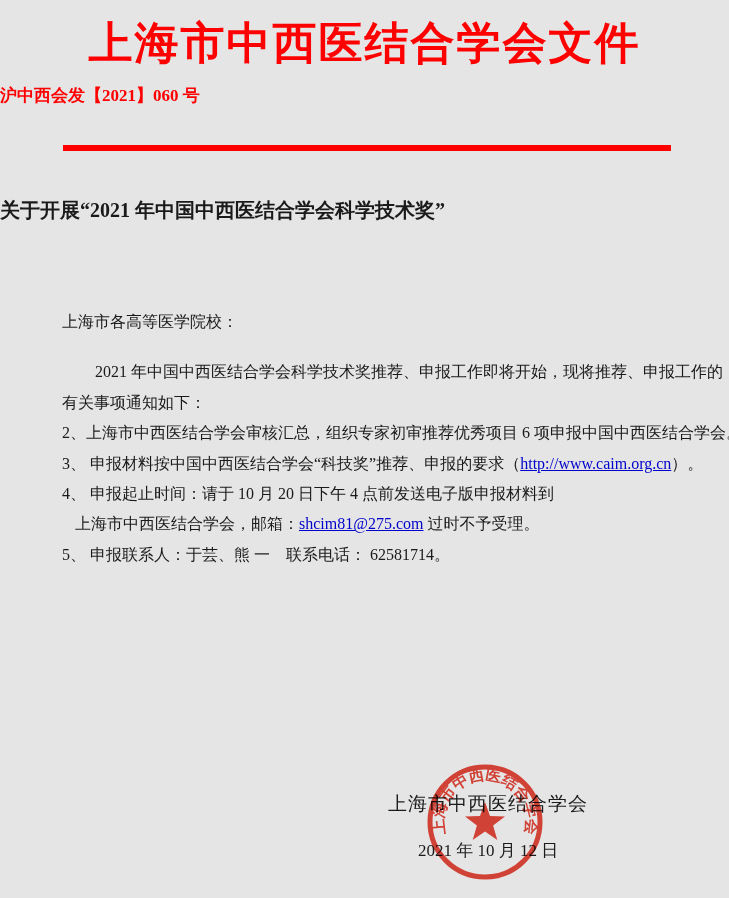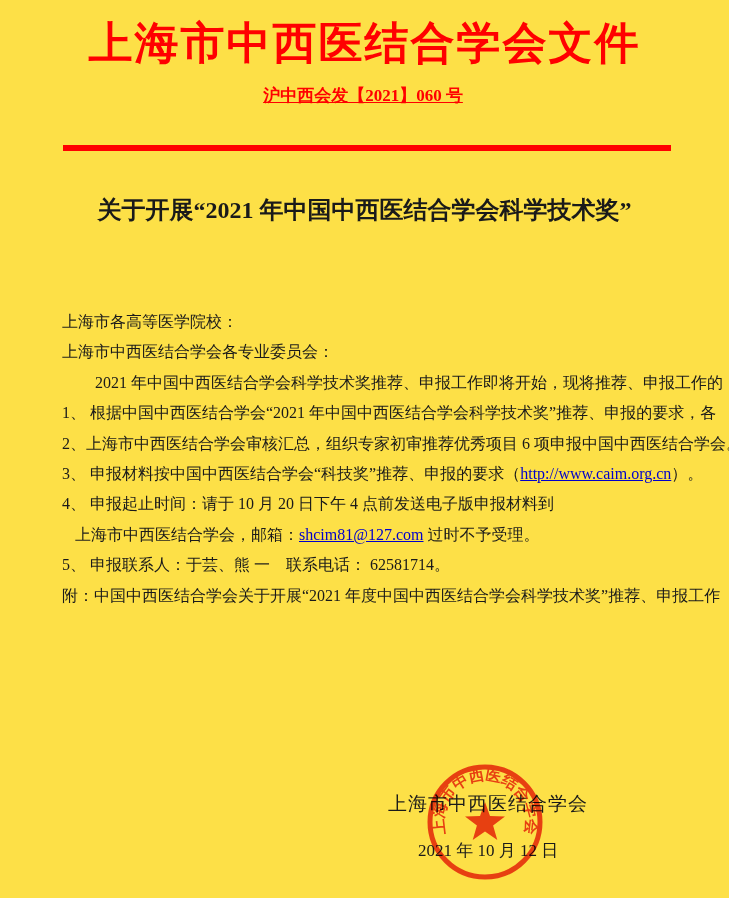--- a/index.html
+++ b/index.html
@@ -5,61 +5,58 @@
   :root{
     --accent:#ff0000;
     --seal:#e8392b;
     --link:#0000cc;
     --ink:#1a1a1a;
   }
   html,body{margin:0;padding:0;background:#ffffff;}
   .page{
     position:relative;
     width:729px;height:898px;
-    background:#fde047;
+    background:#e5e5e5;
     overflow:hidden;
     font-family:"Liberation Serif","DejaVu Serif",serif;
     color:var(--ink);
   }
   .org-title{
     position:absolute;top:14px;left:0;right:0;
     text-align:center;
     color:var(--accent);
     font-size:44px;font-weight:bold;
     letter-spacing:2px;
     white-space:nowrap;
   }
   .doc-number{
     position:absolute;top:84px;left:0;right:3px;
-    text-align:center;
     color:var(--accent);
     font-size:17px;font-weight:bold;
     white-space:nowrap;
-    text-decoration:underline;
   }
   .red-rule{
     position:absolute;top:145px;left:63px;
     width:608px;height:6px;
     background:var(--accent);
   }
   .notice-title{
     position:absolute;top:189px;left:0;right:0;
-    text-align:center;
-    font-size:24px;font-weight:bold;
+    font-size:20px;font-weight:bold;
     line-height:42px;
     white-space:nowrap;
   }
   .body-text{
     position:absolute;top:307px;left:62px;width:612px;
     font-size:16px;
     line-height:30.4px;
   }
   .body-text .line{white-space:nowrap;}
   .body-text .indent-1{padding-left:13px;}
-  .body-text .indent-2{padding-left:33px;}
+  .body-text .indent-2{padding-left:33px;margin-top:20px;}
   .body-text a{
     color:var(--link);
     text-decoration:underline;
     font-family:"Liberation Serif","DejaVu Serif",serif;
   }
   .signature-block{
     position:absolute;top:791px;left:388px;width:200px;
     text-align:center;
   }
   .signature-org{
@@ -96,29 +93,27 @@
   <div class="doc-number">沪中西会发【2021】060 号</div>
 
   <div class="red-rule"></div>
 
   <div class="notice-title">
     <div>关于开展“2021 年中国中西医结合学会科学技术奖”</div>
   </div>
 
   <div class="body-text" id="body-text">
       <div class="line"><span>上海市各高等医学院校：</span></div>
-      <div class="line"><span>上海市中西医结合学会各专业委员会：</span></div>
       <div class="line indent-2"><span>2021 年中国中西医结合学会科学技术奖推荐、申报工作即将开始，现将推荐、申报工作的</span></div>
-      <div class="line"><span>1、 根据中国中西医结合学会“2021 年中国中西医结合学会科学技术奖”推荐、申报的要求，各</span></div>
+      <div class="line"><span>有关事项通知如下：</span></div>
       <div class="line"><span>2、上海市中西医结合学会审核汇总，组织专家初审推荐优秀项目 6 项申报中国中西医结合学会。</span></div>
       <div class="line"><span>3、 申报材料按中国中西医结合学会“科技奖”推荐、申报的要求（</span><a href="#">http://www.caim.org.cn</a><span>）。</span></div>
       <div class="line"><span>4、 申报起止时间：请于 10 月 20 日下午 4 点前发送电子版申报材料到</span></div>
-      <div class="line indent-1"><span>上海市中西医结合学会，邮箱：</span><a href="#">shcim81@127.com</a><span> 过时不予受理。</span></div>
+      <div class="line indent-1"><span>上海市中西医结合学会，邮箱：</span><a href="#">shcim81@275.com</a><span> 过时不予受理。</span></div>
       <div class="line"><span>5、 申报联系人：于芸、熊 一　联系电话：  62581714。</span></div>
-      <div class="line"><span>附：中国中西医结合学会关于开展“2021 年度中国中西医结合学会科学技术奖”推荐、申报工作</span></div>
     </div>
 
   <div class="signature-block">
     <div class="signature-org">上海市中西医结合学会</div>
     <div class="signature-date">2021 年 10 月 12 日</div>
   </div>
 
   <svg class="seal" viewBox="0 0 122 122">
     <circle cx="61" cy="61" r="55" fill="none" stroke="#e8392b" stroke-width="5"></circle>
     <polygon fill="#e8392b" points="61,41 66,55.1 80.97,55.5 69.1,64.6 73.3,79 61,70.5 48.7,79 52.9,64.6 41.0,55.5 56,55.1"></polygon>

